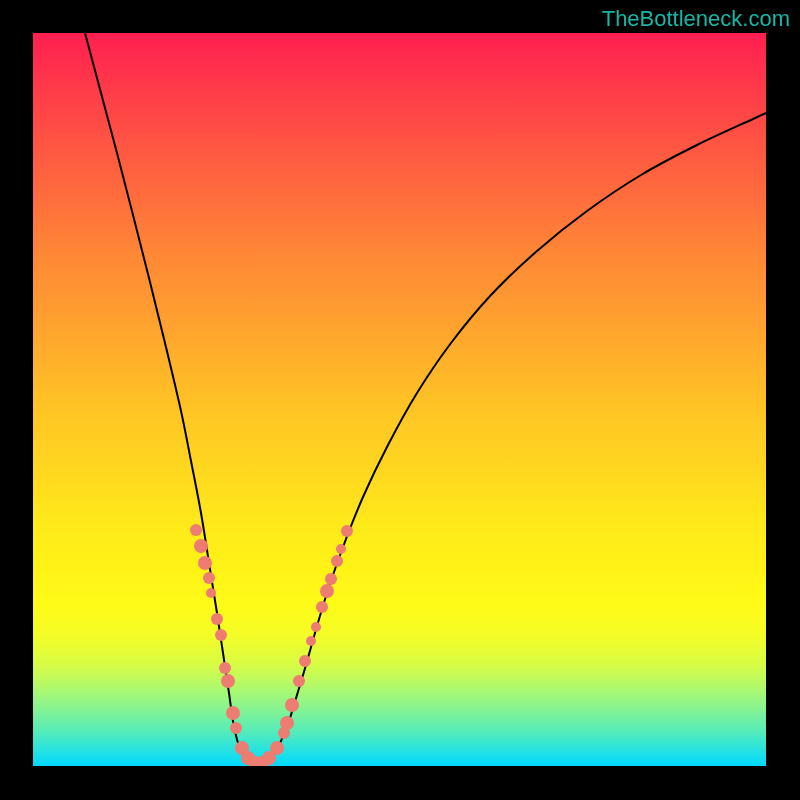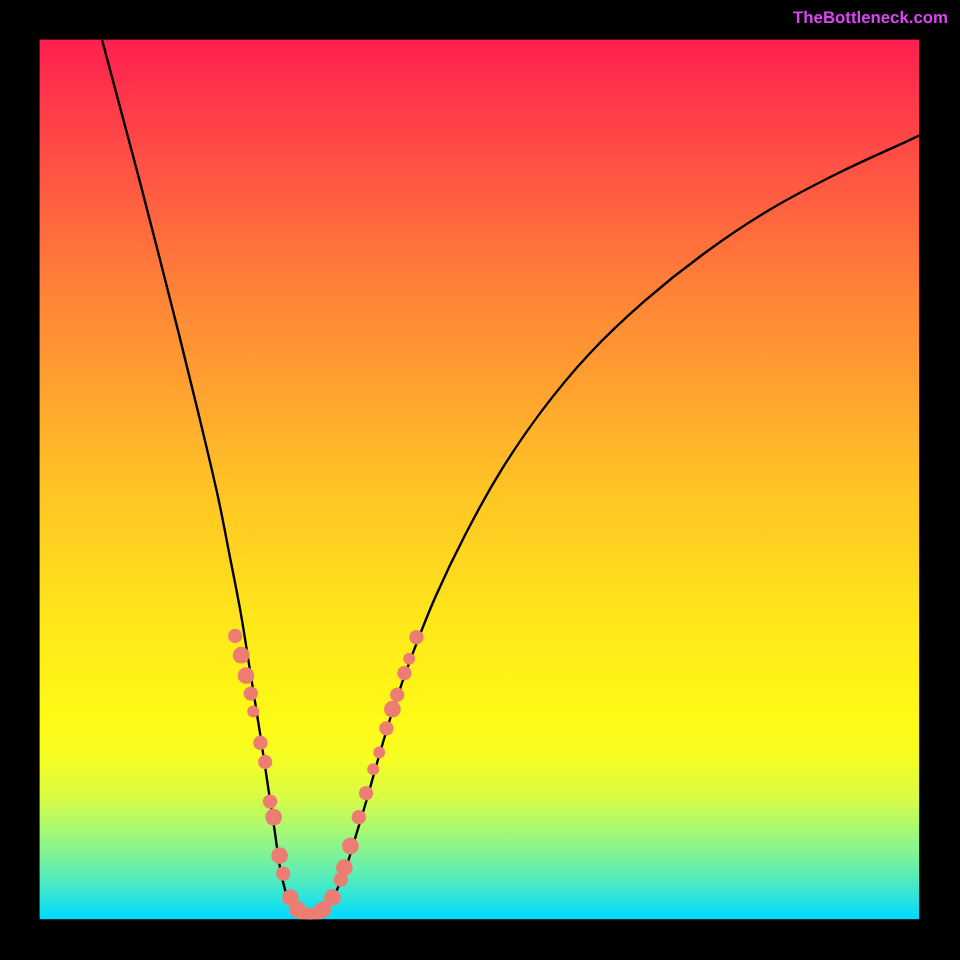--- a/index.html
+++ b/index.html
@@ -45,23 +45,23 @@
         #5aedb6 95%,
         #2de4db 97.5%,
         #00d9ff 100%
       );
     }
     .watermark {
       position: absolute;
       top: 6px;
       right: 10px;
       font-family: Arial, sans-serif;
-      font-size: 14px;
-      font-weight: 700;
-      color: #d946ef;
+      font-size: 22px;
+      font-weight: 400;
+      color: #14b8a6;
       z-index: 10;
     }
     .curve-svg {
       position: absolute;
       left: 33px;
       top: 33px;
       width: 733px;
       height: 733px;
       z-index: 5;
     }

